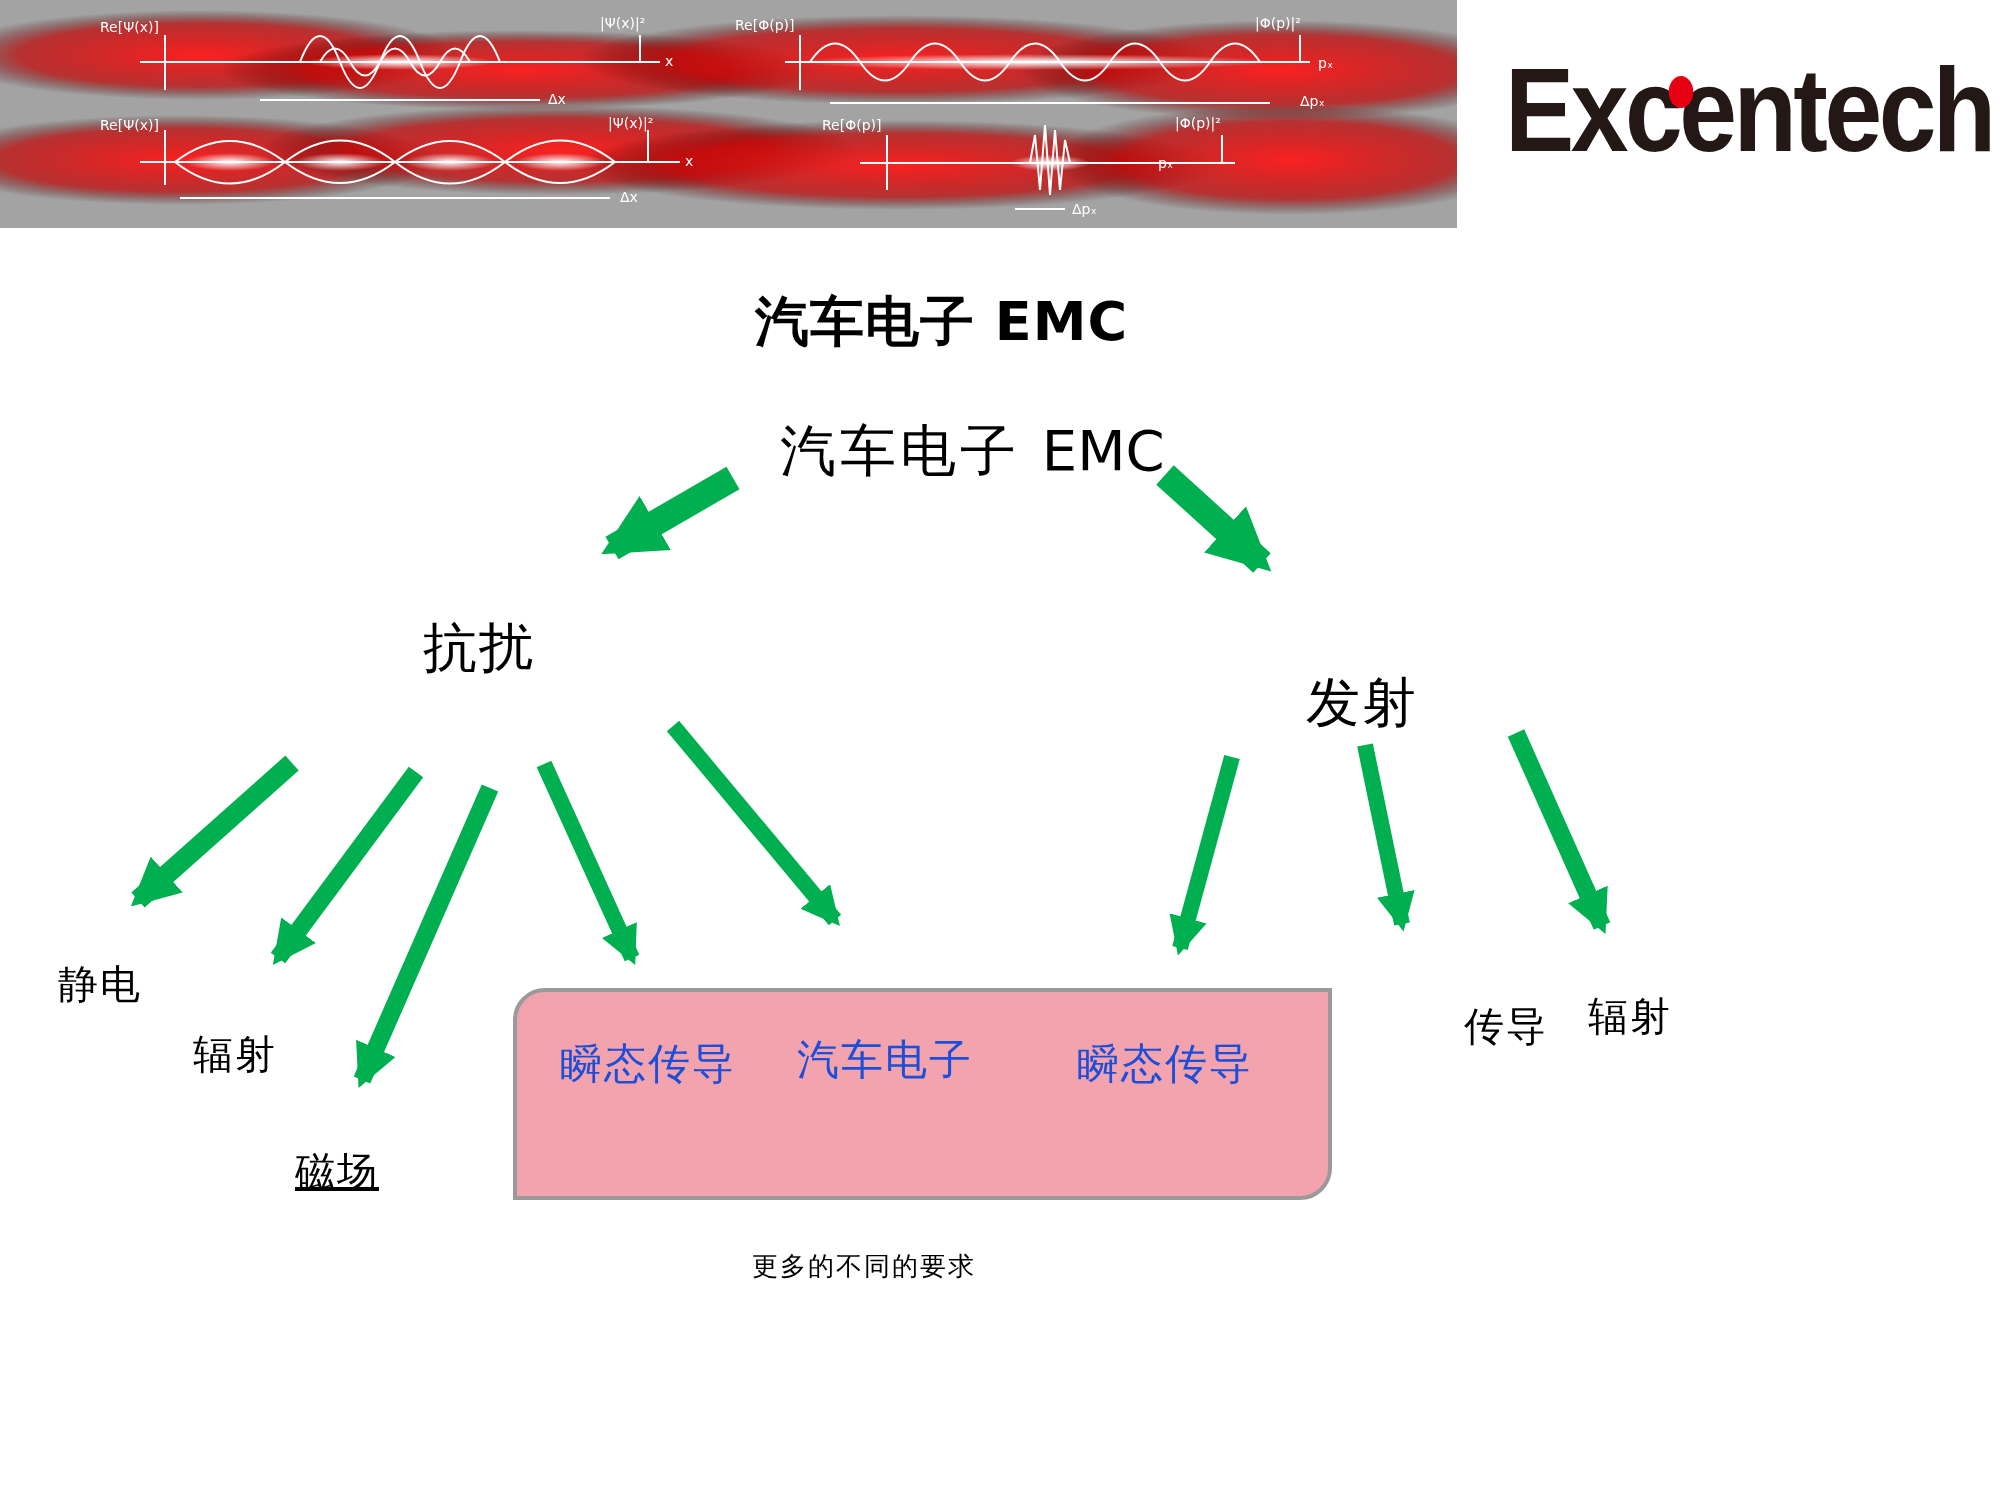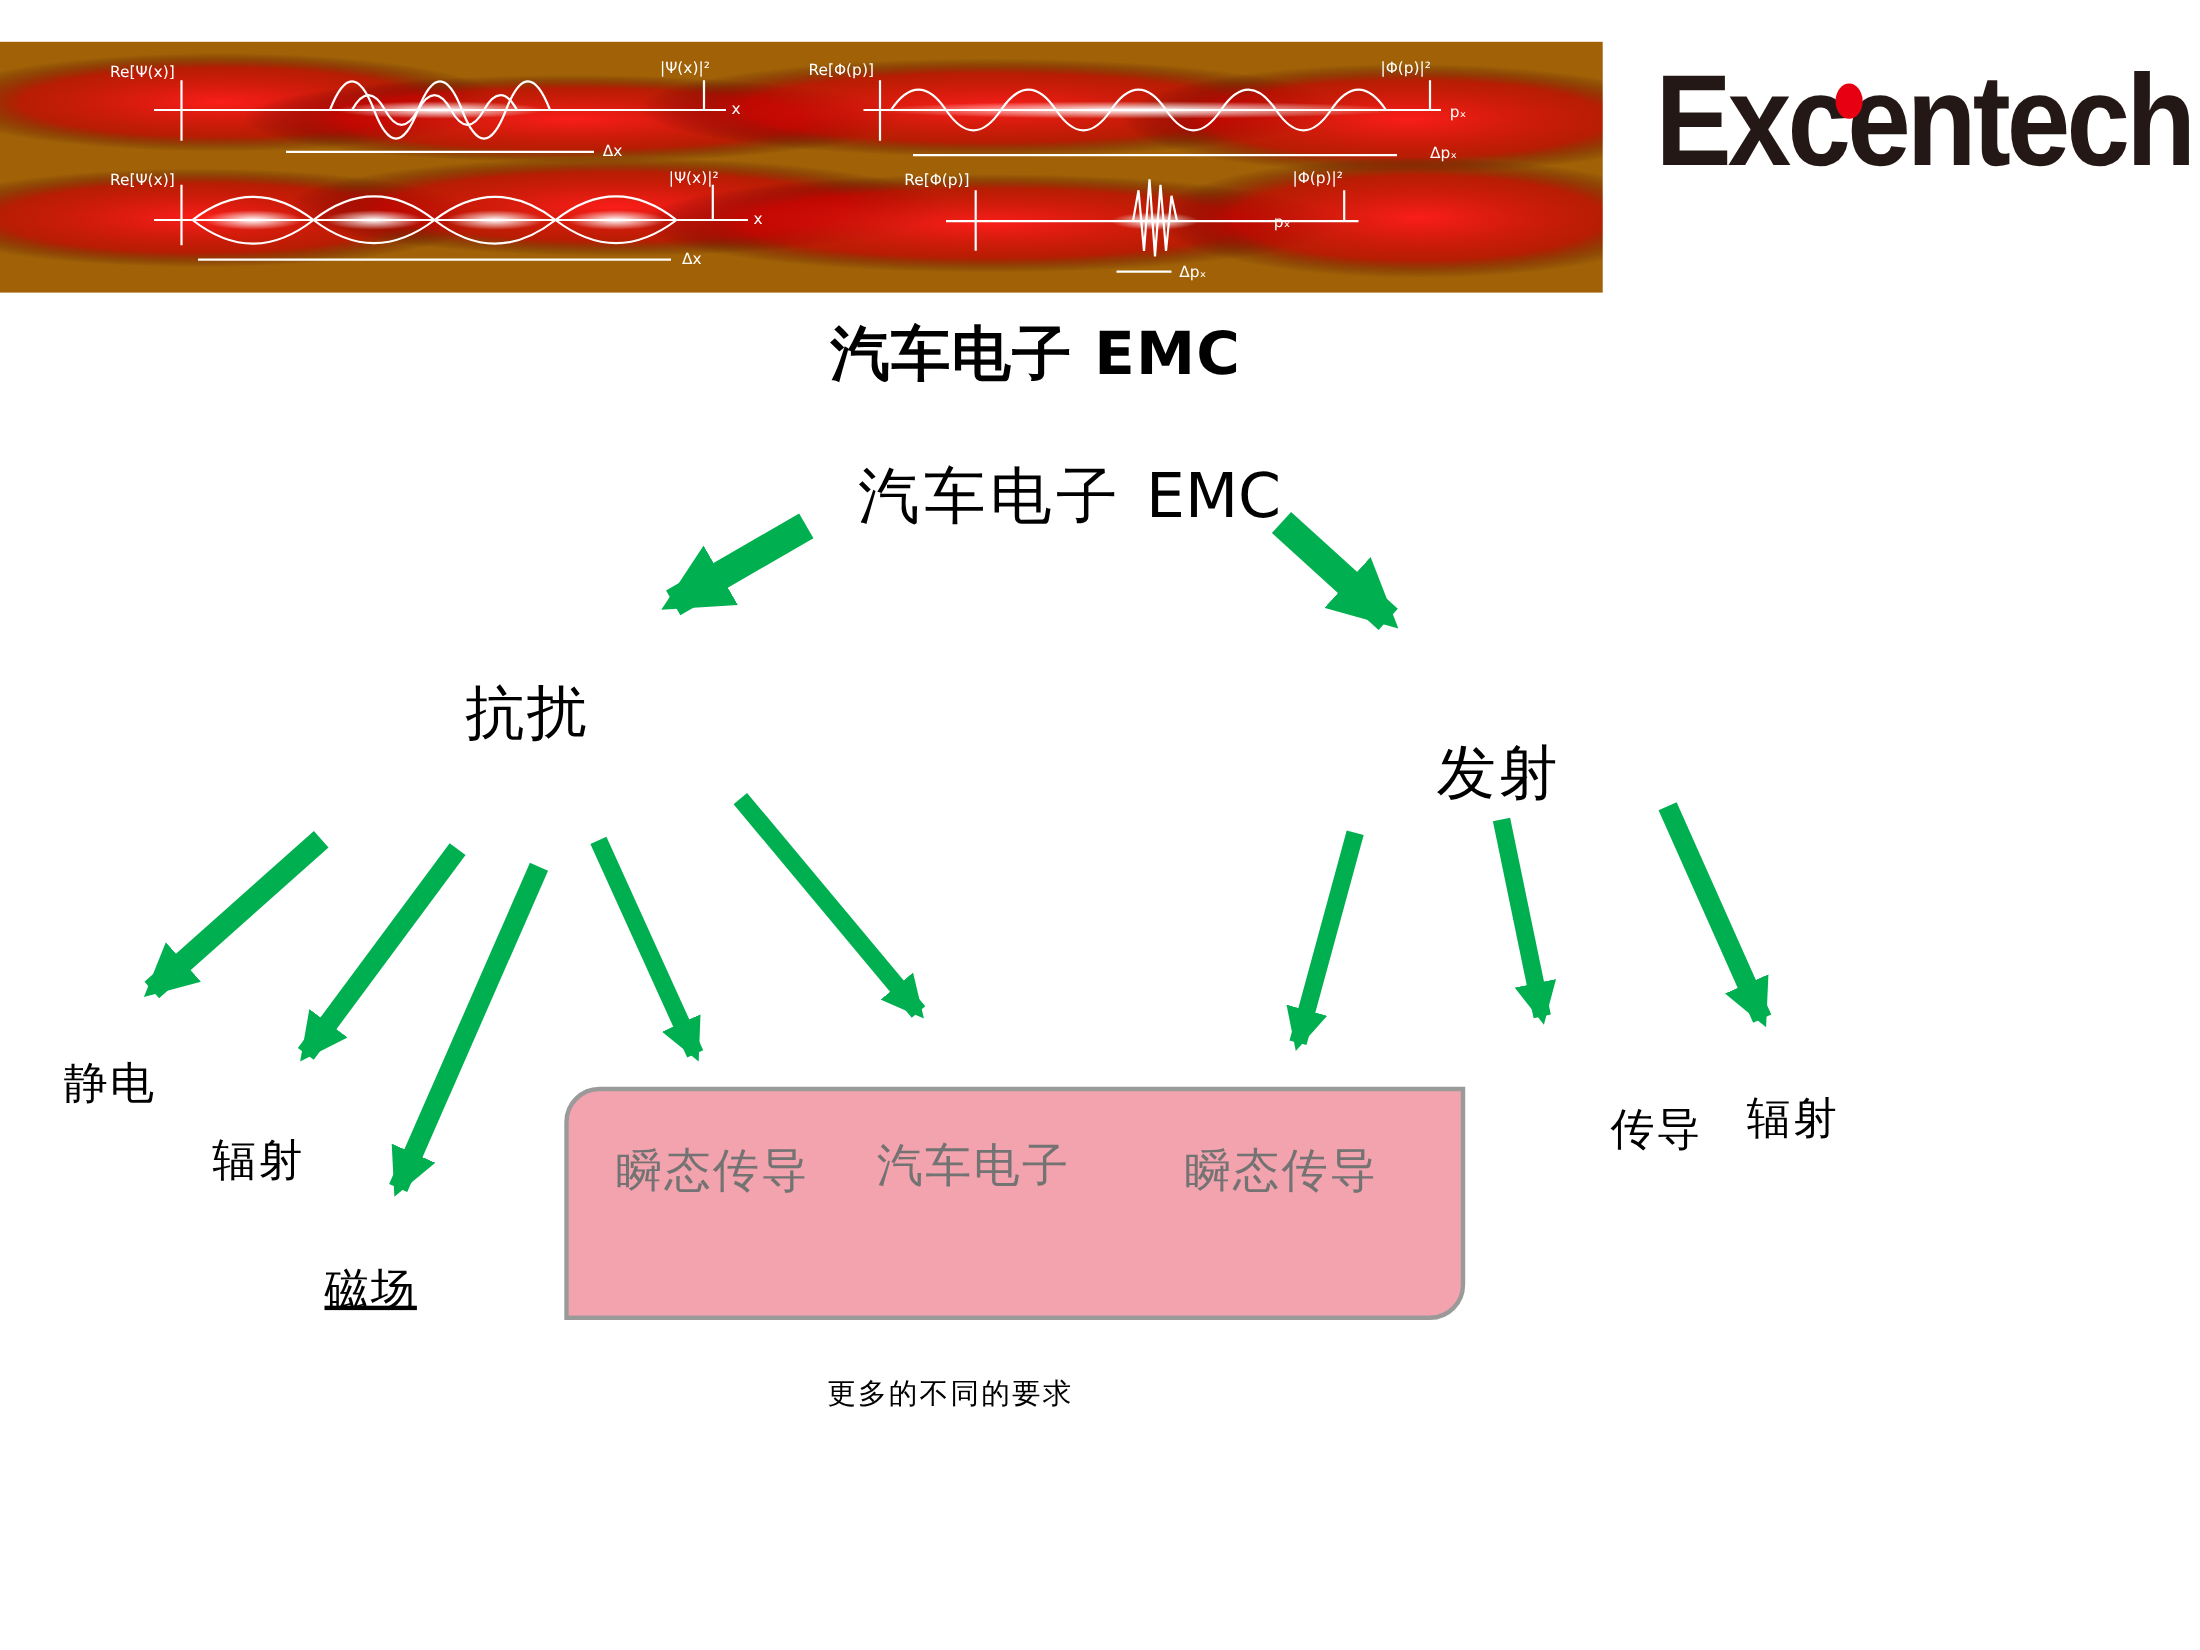--- a/index.html
+++ b/index.html
@@ -1,34 +1,34 @@
 <!DOCTYPE html>
 <html><head>
 <meta charset="utf-8">
 <style>
   html, body { margin: 0; padding: 0; background: #ffffff; }
   body { width: 2000px; height: 1500px; position: relative; overflow: hidden;
          font-family: "DejaVu Serif", "Liberation Serif", serif; color: #000; }
   .abs { position: absolute; white-space: nowrap; margin-top: 24px; }
-  .banner { position: absolute; left: 0; top: 0; width: 1457px; height: 228px; background: #a16207; overflow: hidden; margin-top: 38px; }
+  .banner { position: absolute; left: 0; top: 0; width: 1457px; height: 228px; background: #a3a3a3; overflow: hidden; }
   .banner svg { position: absolute; left: 0; top: 0; }
   .logo { position: absolute; left: 1505px; top: 58px; height: 104px; font-family: "Liberation Sans", sans-serif;
           font-weight: bold; font-size: 118px; letter-spacing: -4px; color: #231815; line-height: 104px;
           transform: scaleX(0.88); transform-origin: left center; }
   .logo .dot { position: absolute; left: 186px; top: 18px; width: 28px; height: 32px; border-radius: 50%; background: #e60012; }
   .title { left: 755px; top: 262px; font-size: 54px; font-weight: bold; font-family: "DejaVu Sans", sans-serif; letter-spacing: 1px; }
   .title .cjk { font-family: "DejaVu Serif", serif; }
   .root { left: 780px; top: 390px; font-size: 56px; letter-spacing: 4px; }
   .root .latin { font-family: "DejaVu Sans", sans-serif; letter-spacing: 0; }
   .node { font-size: 54px; letter-spacing: 2px; }
   .leaf { font-size: 40px; letter-spacing: 2px; }
   .req-box { position: absolute; left: 513px; top: 988px; width: 819px; height: 212px; box-sizing: border-box;
              background: #f3a3ad; border: 4px solid #9a9a9a;
              border-radius: 32px 0 32px 0; }
-  .box-text { font-size: 42px; color: #737373; letter-spacing: 2px; }
+  .box-text { font-size: 42px; color: #1d4ed8; letter-spacing: 2px; }
   .caption { left: 752px; top: 1225px; font-size: 26px; letter-spacing: 2px; }
   #arrows { position: absolute; left: 0; top: 0; }
 </style>
 </head>
 <body>
 
 <div class="banner">
   <svg width="1457" height="228" viewBox="0 0 1457 228">
     <defs>
       <radialGradient id="smoke" cx="50%" cy="50%" r="50%">

